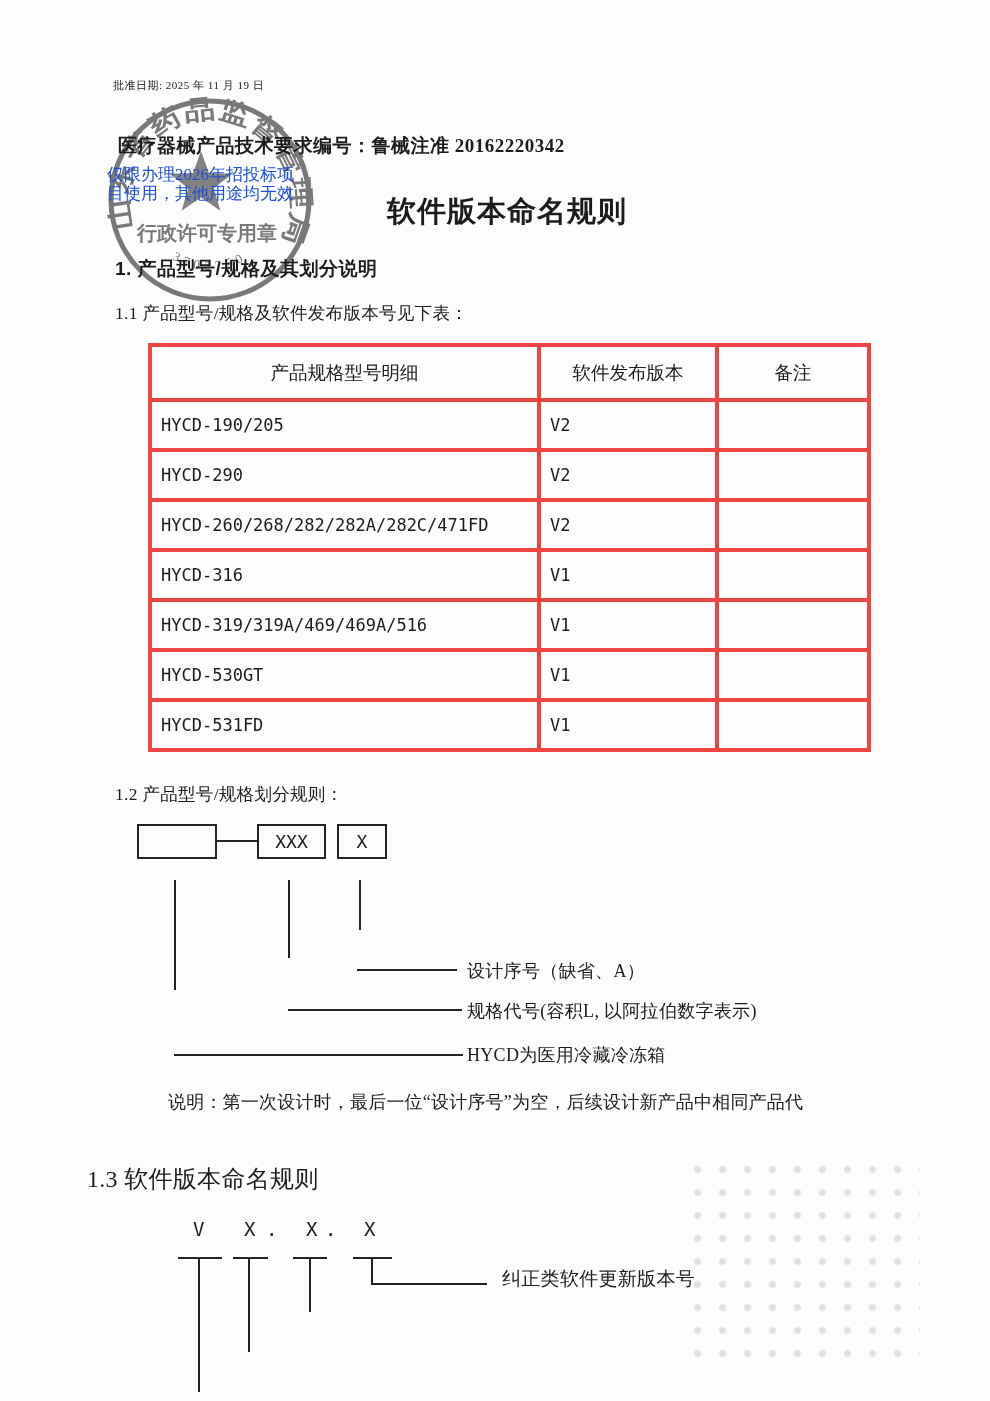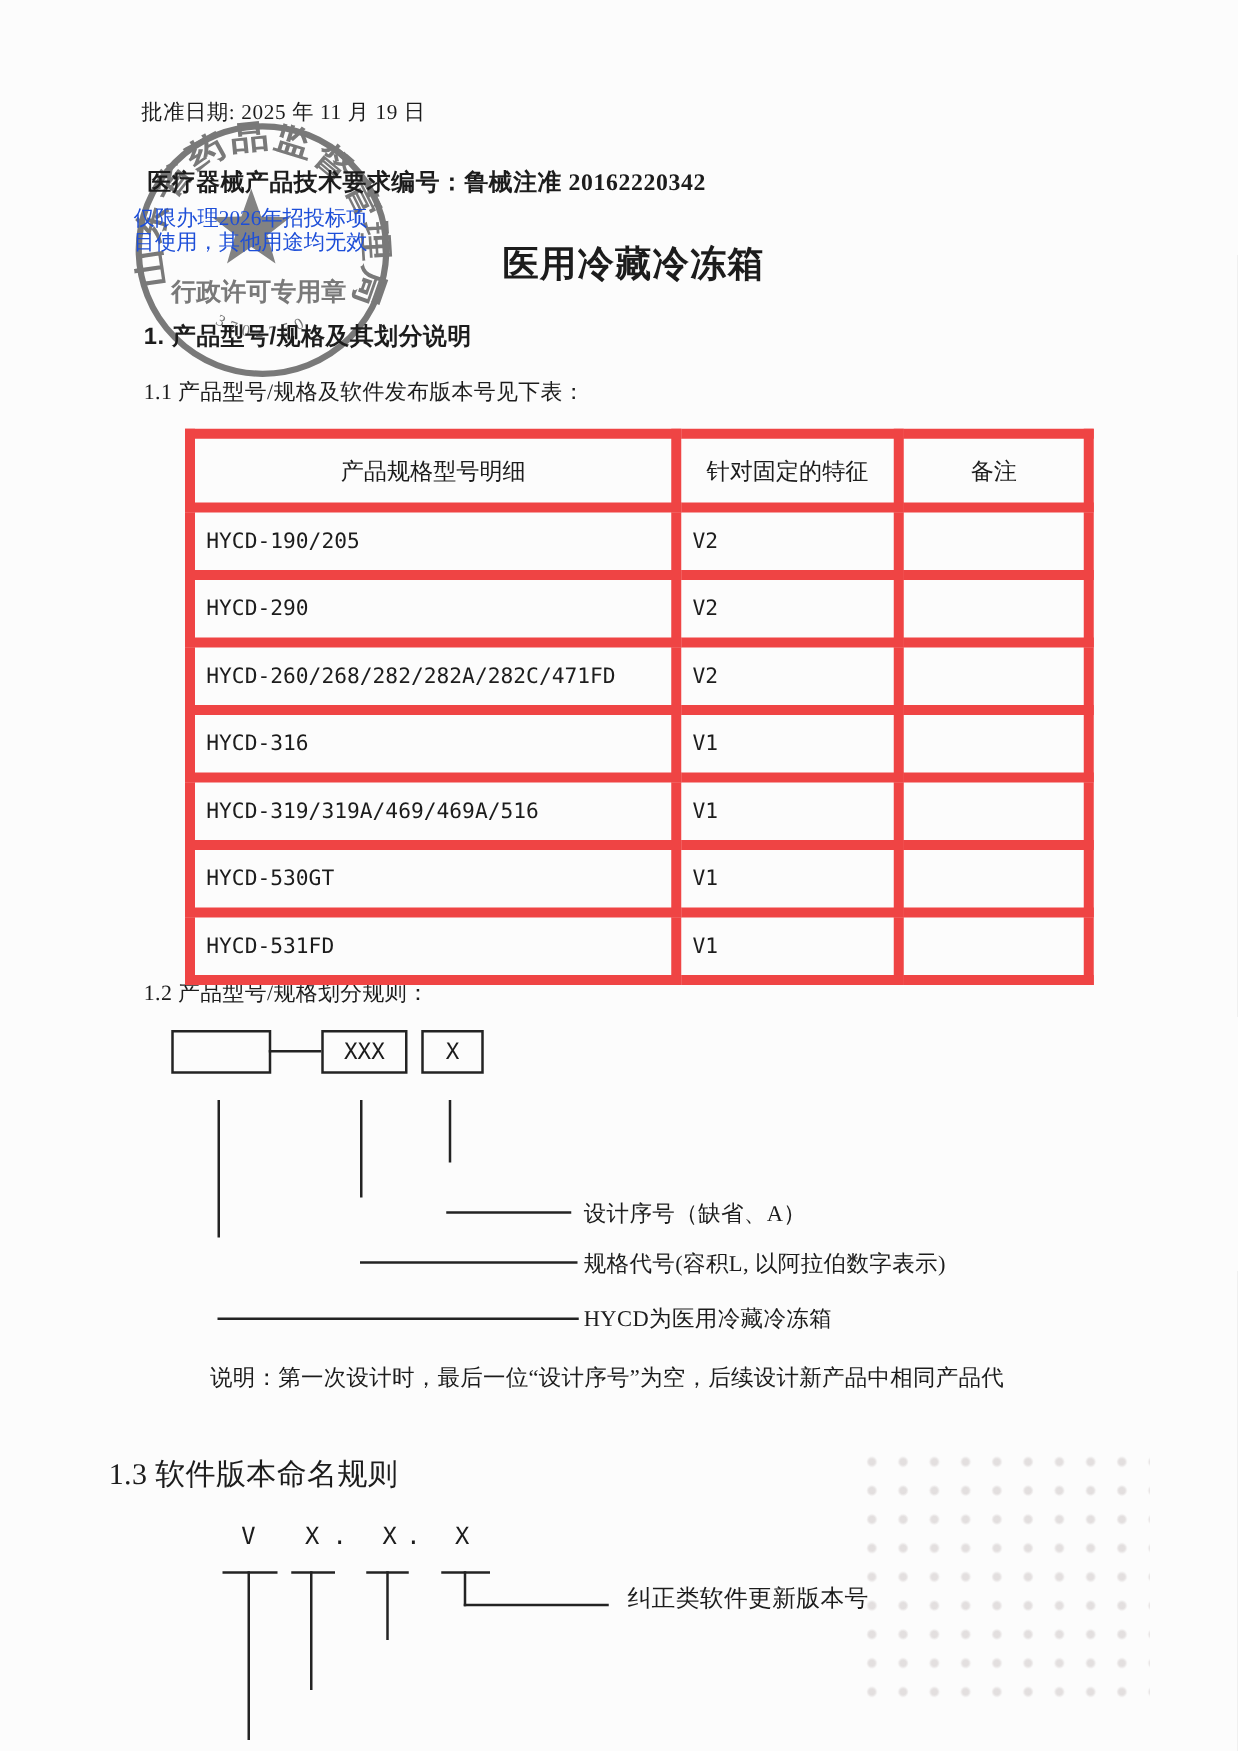--- a/index.html
+++ b/index.html
@@ -3,38 +3,38 @@
 <meta charset="utf-8">
 <style>
   html,body{margin:0;padding:0;background:#e8e8e8;}
   .page{
     position:relative;width:990px;height:1401px;background:#fcfcfc;
     font-family:"Liberation Serif","DejaVu Serif",serif;color:#1c1c1c;
     overflow:hidden;margin:0 auto;
   }
   .abs{position:absolute;}
   
-  .approval{left:113px;top:78px;font-size:17px;letter-spacing:.5px;}
+  .approval{left:113px;top:78px;font-size:11px;letter-spacing:.5px;}
   .docnum{left:118px;top:133px;font-size:19px;font-weight:bold;z-index:3;letter-spacing:.5px;}
   .restrict{left:107px;top:166px;font-size:17px;line-height:18.5px;z-index:3;color:#1d4ed8;}
   .title{left:24px;top:192px;width:966px;text-align:center;font-size:29px;font-weight:bold;
          font-family:"Liberation Sans","DejaVu Sans",sans-serif;z-index:3;letter-spacing:1px;}
   .h1{left:115px;top:256px;font-size:19px;font-weight:bold;
       font-family:"Liberation Sans","DejaVu Sans",sans-serif;z-index:3;letter-spacing:.5px;}
   .h2{font-size:17.5px;letter-spacing:.3px;}
   .s11{left:115px;top:301px;text-align:right;}
   .s12{left:115px;top:782px;}
   .s13{left:87px;top:1163px;font-size:24px;text-align:center;}
   
   .stamp{left:95px;top:92px;z-index:1;opacity:.92;}
   .stamp text{fill:#6e6e6e;font-family:"Liberation Serif","DejaVu Serif",serif;}
   
   .spec-table{left:148px;top:343px;width:719px;border-collapse:collapse;table-layout:fixed;
               position:absolute;z-index:2;}
-  .spec-table th,.spec-table td{border:8px solid #ef4444;overflow:hidden;}
+  .spec-table th,.spec-table td{border:4px solid #ef4444;overflow:hidden;}
   .spec-table th{height:49px;font-size:18.5px;font-weight:normal;text-align:center;vertical-align:middle;}
   .spec-table td{height:46px;font-size:17px;text-align:left;vertical-align:middle;padding:0 0 0 9px;
                  font-family:"DejaVu Sans Mono","Liberation Mono",monospace;border-radius:18px;}
   
   .ln{background:#232323;z-index:2;}
   .box{border:2px solid #232323;z-index:2;display:flex;align-items:center;justify-content:center;
        font-family:"DejaVu Sans Mono","Liberation Mono",monospace;font-size:18px;}
   .dlabel{font-size:18px;z-index:2;letter-spacing:.3px;}
   .note{left:88px;width:822px;font-size:18px;z-index:2;letter-spacing:.2px;}
   .vchar{font-family:"DejaVu Sans Mono","Liberation Mono",monospace;font-size:19px;top:1218px;z-index:2;}
@@ -64,35 +64,35 @@
       <textPath href="#serialArc" startOffset="50%" text-anchor="middle">3702750</textPath>
     </text>
   </svg>
 
   <div class="abs approval">批准日期: 2025 年 11 月 19 日</div>
   <div class="abs docnum">医疗器械产品技术要求编号：鲁械注准 20162220342</div>
   <div class="abs restrict">
     <div>仅限办理2026年招投标项</div>
     <div>目使用，其他用途均无效</div>
   </div>
-  <div class="abs title">医用冷藏冷冻箱</div>
+  <div class="abs title">软件版本命名规则</div>
 
   <div class="abs h1">1.  产品型号/规格及其划分说明</div>
   <div class="abs h2 s11">1.1 产品型号/规格及软件发布版本号见下表：</div>
 
   <table class="spec-table">
     <colgroup>
         <col style="width:389px">
         <col style="width:178px">
         <col style="width:152px">
       </colgroup>
     <thead>
       <tr>
         <th>产品规格型号明细</th>
-        <th>针对固定的特征</th>
+        <th>软件发布版本</th>
         <th>备注</th>
       </tr>
     </thead>
     <tbody>
       <tr>
         <td>HYCD-190/205</td>
         <td>V2</td>
         <td></td>
       </tr>
       <tr>

